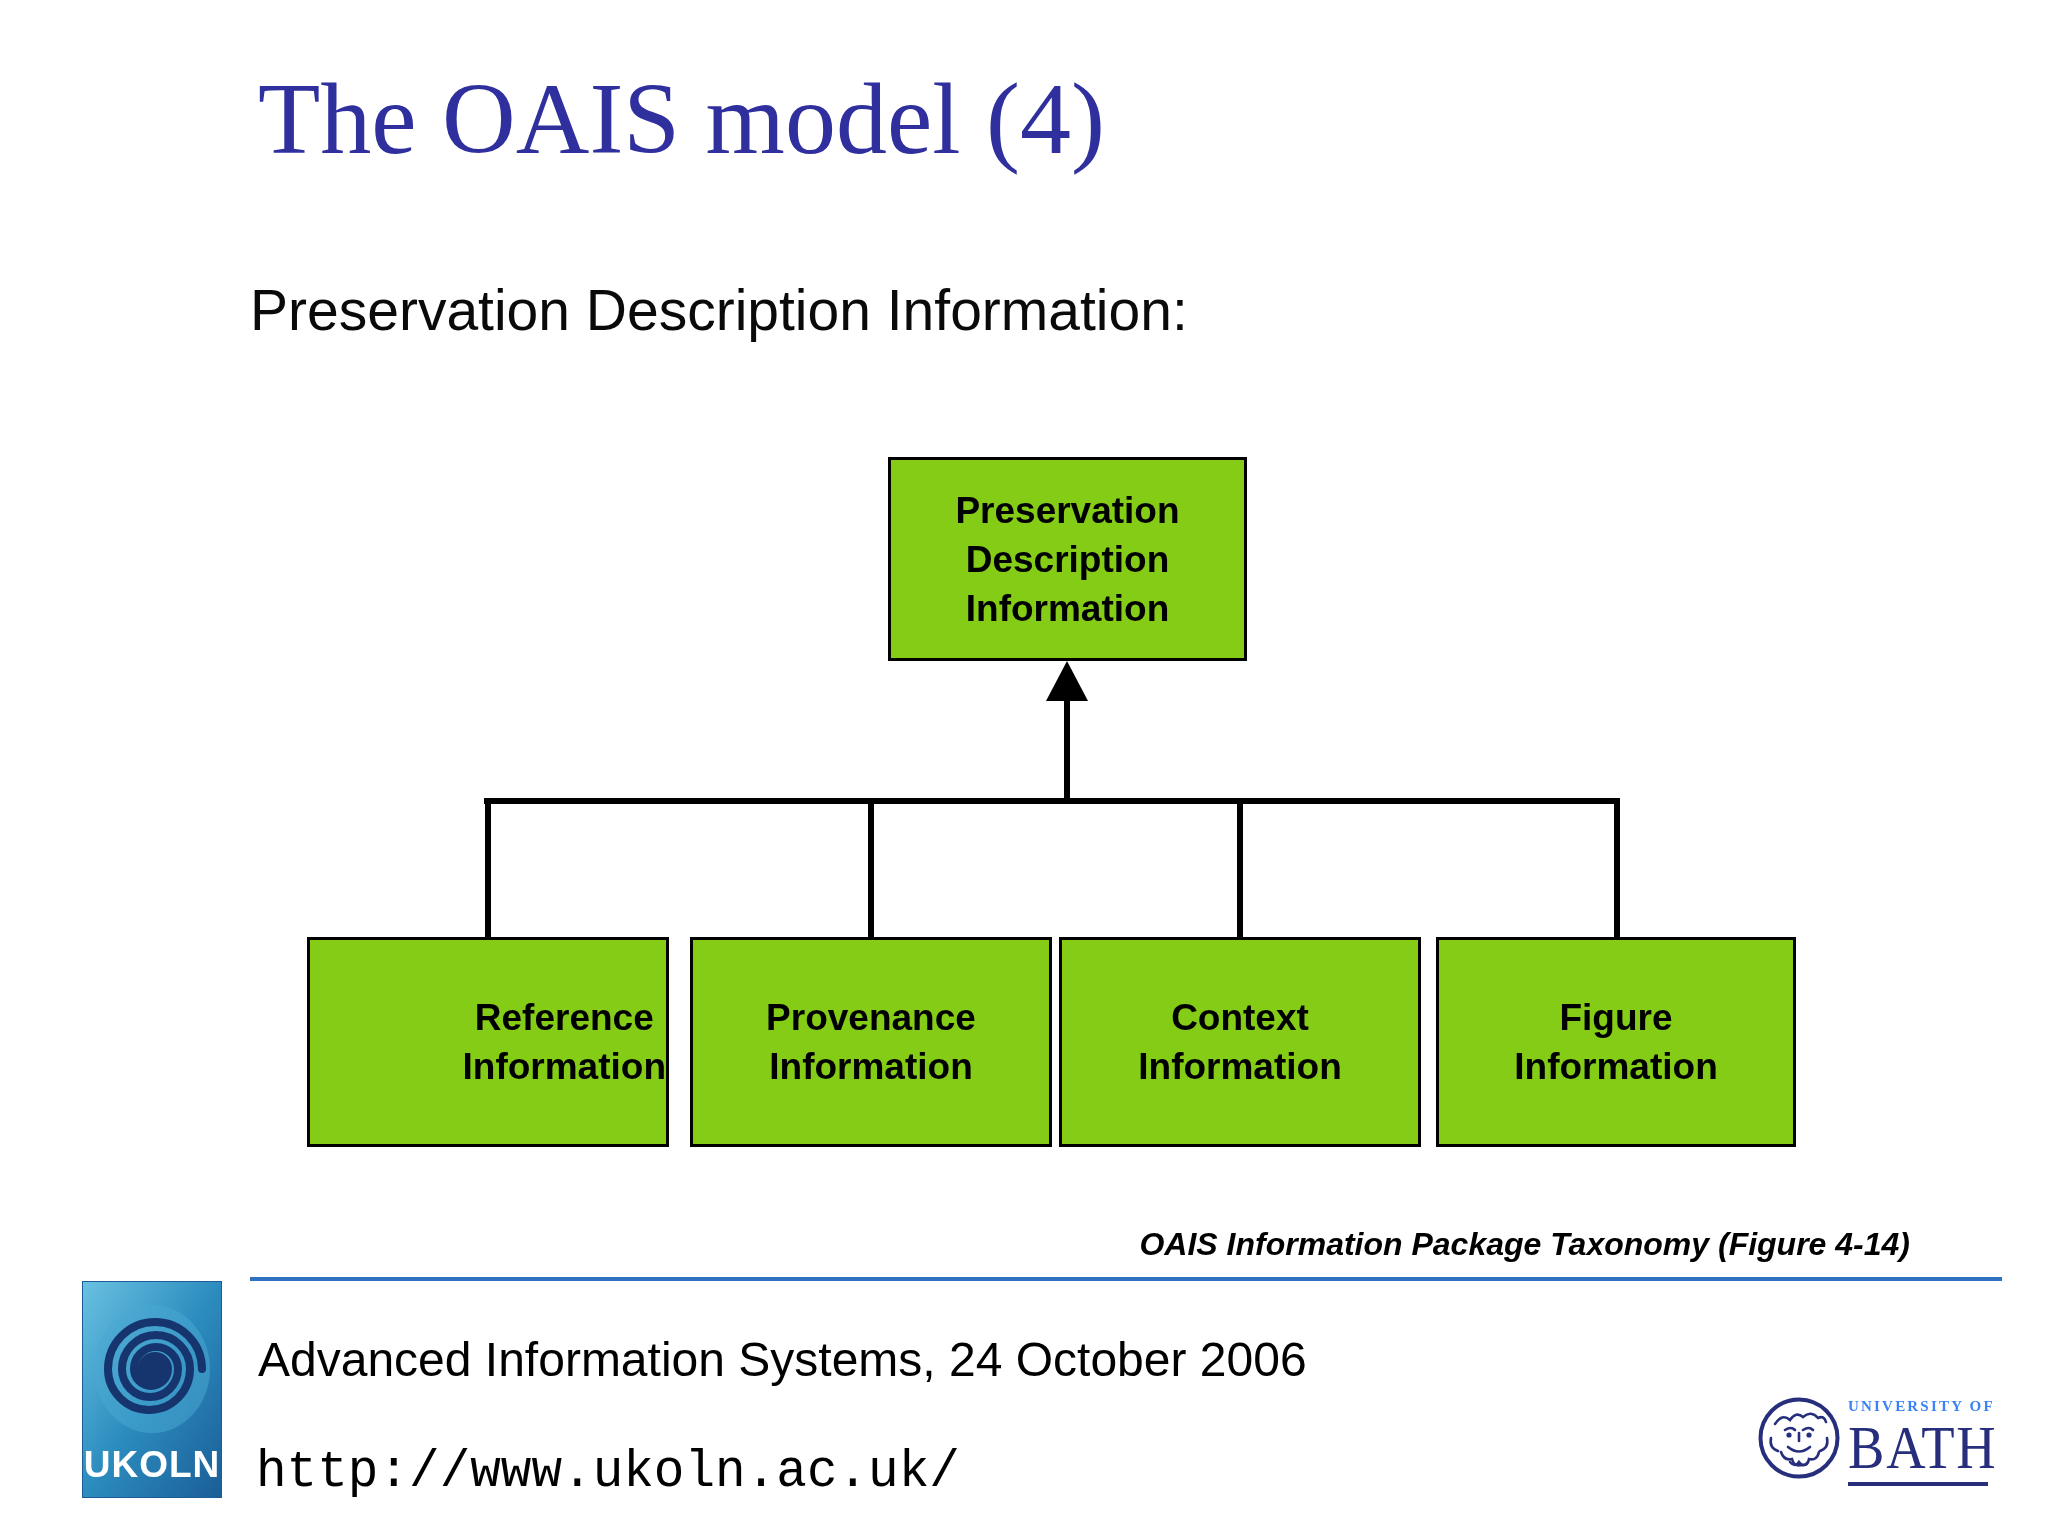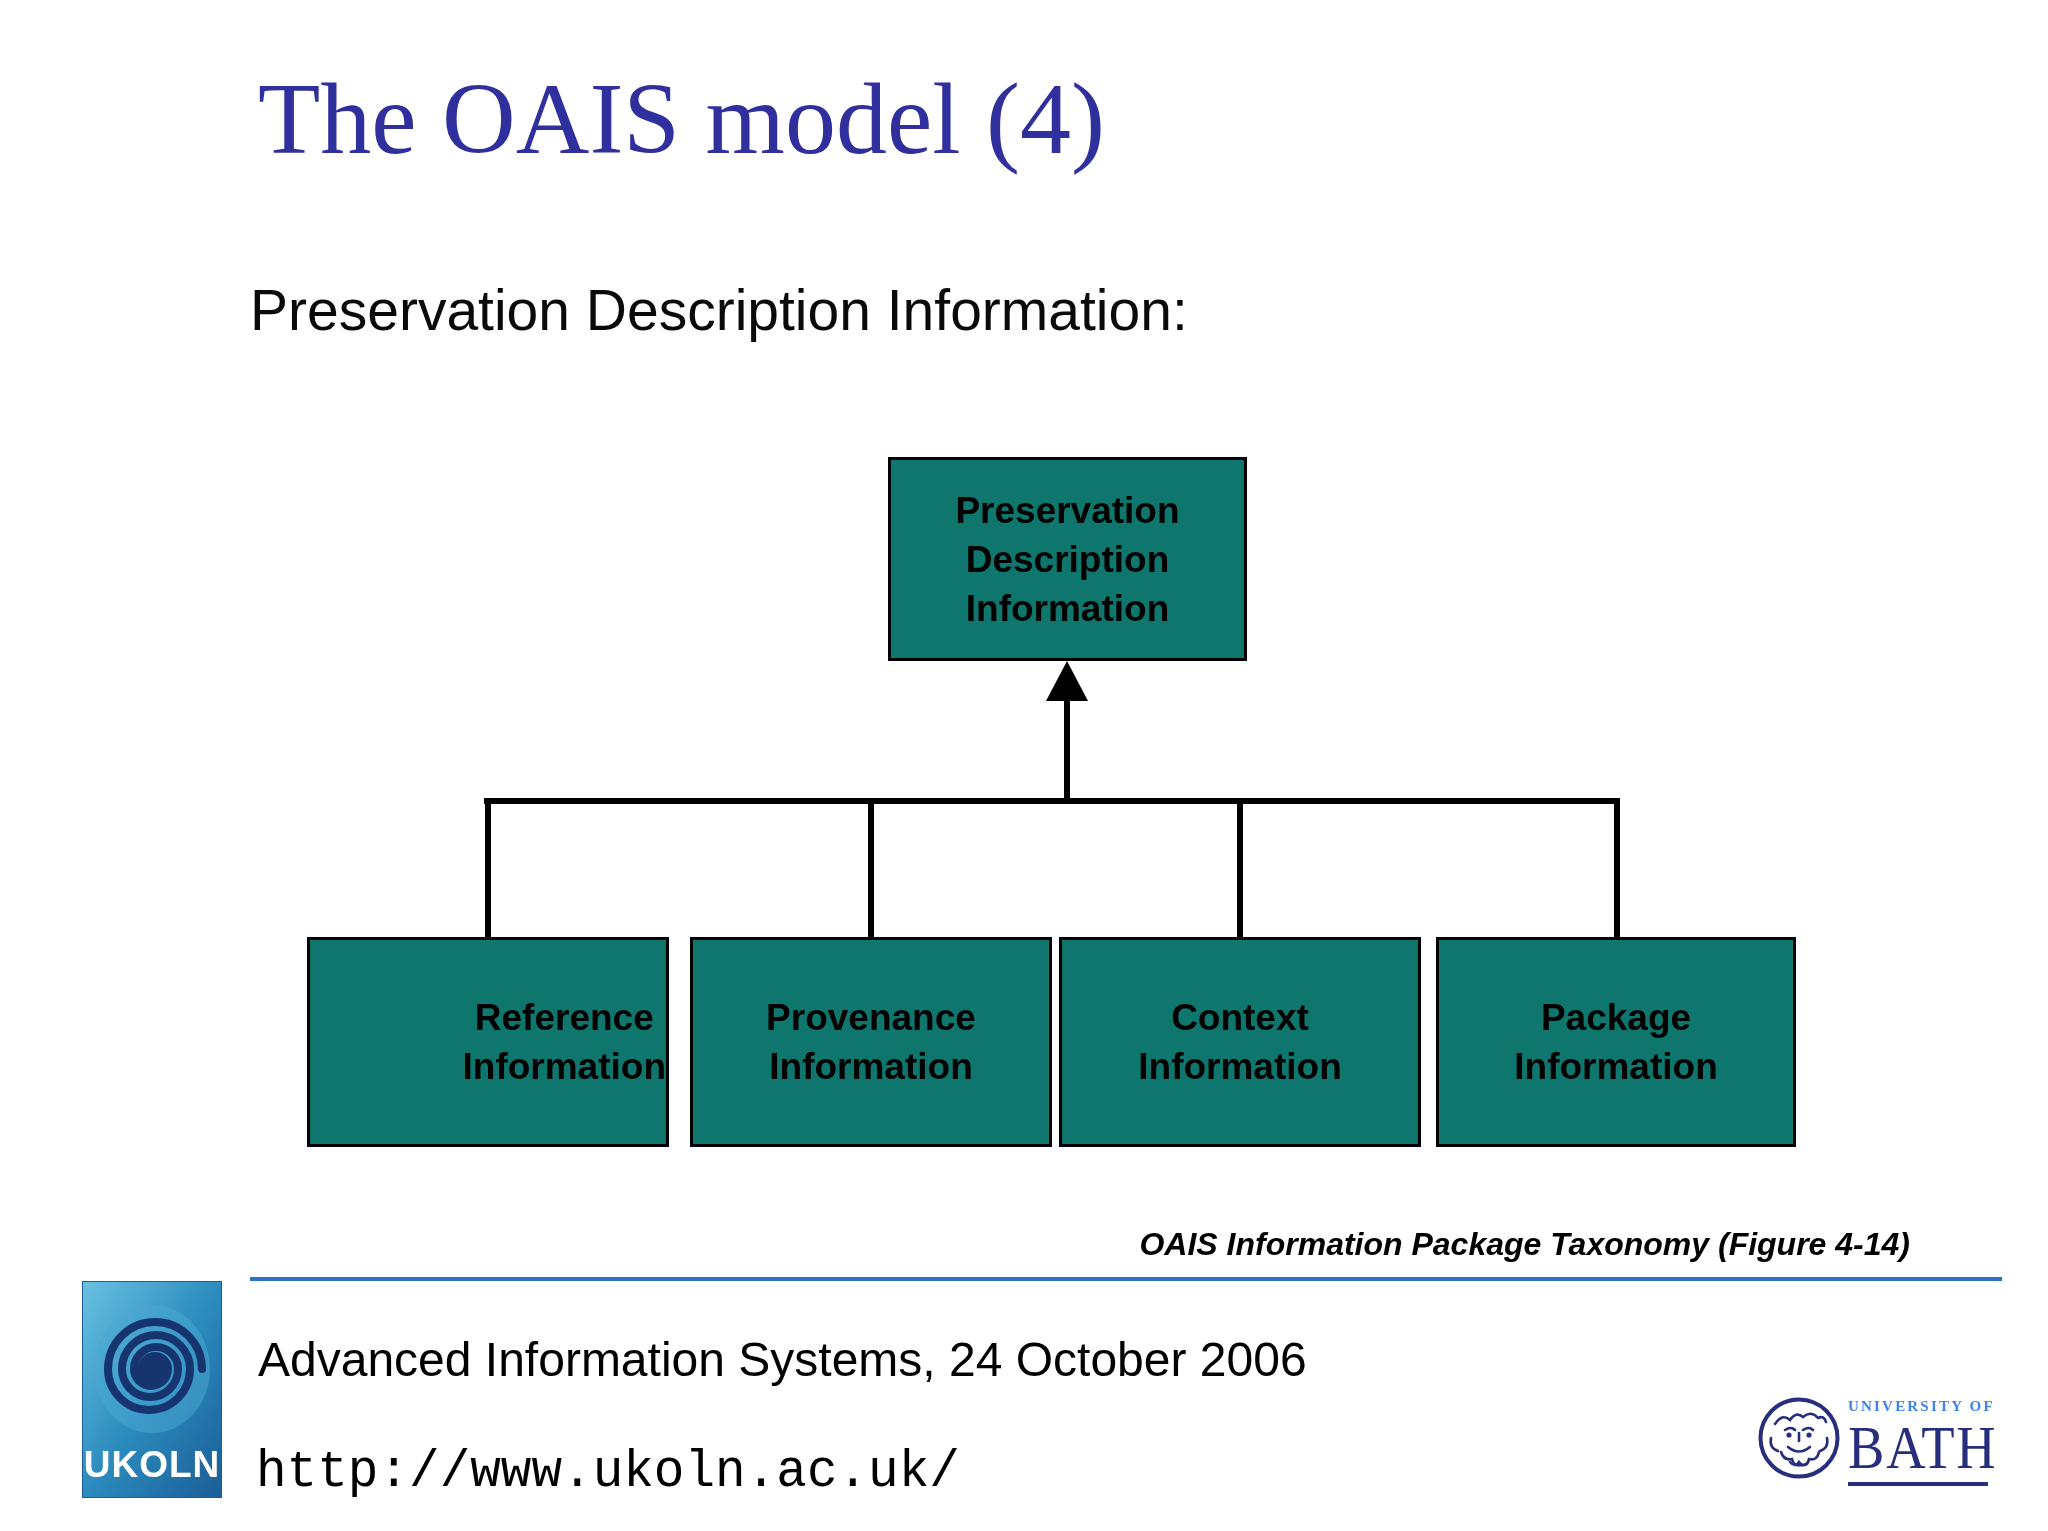--- a/index.html
+++ b/index.html
@@ -26,21 +26,21 @@
     left:250px; top:278px;
     font-size:57px;
     line-height:1.15;
     color:#0a0a0a;
     white-space:nowrap;
   }
 
   
   .node{
     position:absolute;
-    background:#0f766e;
+    background:#84cc16;
     border:3px solid #000000;
     box-sizing:border-box;
     display:flex;
     align-items:center;
     justify-content:center;
     text-align:center;
   }
   .node-label{
     font-weight:bold;
     font-size:37px;
@@ -161,21 +161,21 @@
     </div>
     <div class="node node-c1">
       <div class="node-label">Provenance
 Information</div>
     </div>
     <div class="node node-c2">
       <div class="node-label">Context
 Information</div>
     </div>
     <div class="node node-c3">
-      <div class="node-label">Package
+      <div class="node-label">Figure
 Information</div>
     </div>
 
     <div class="abs caption">OAIS Information Package Taxonomy (Figure 4-14)</div>
   </div>
 
   <div class="abs divider"></div>
 
   <div class="abs footer-course">Advanced Information Systems, 24 October 2006</div>
   <div class="abs ukoln-logo">

